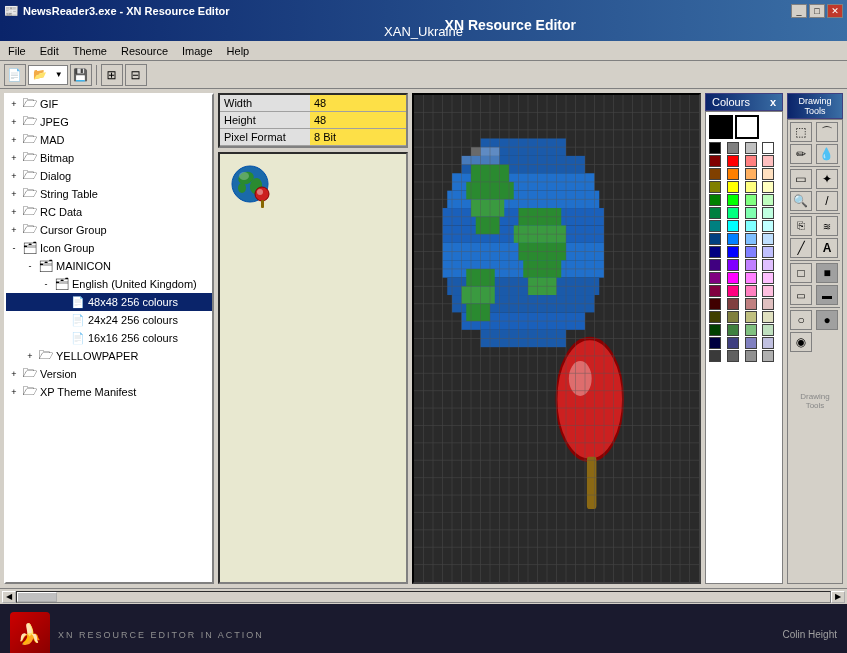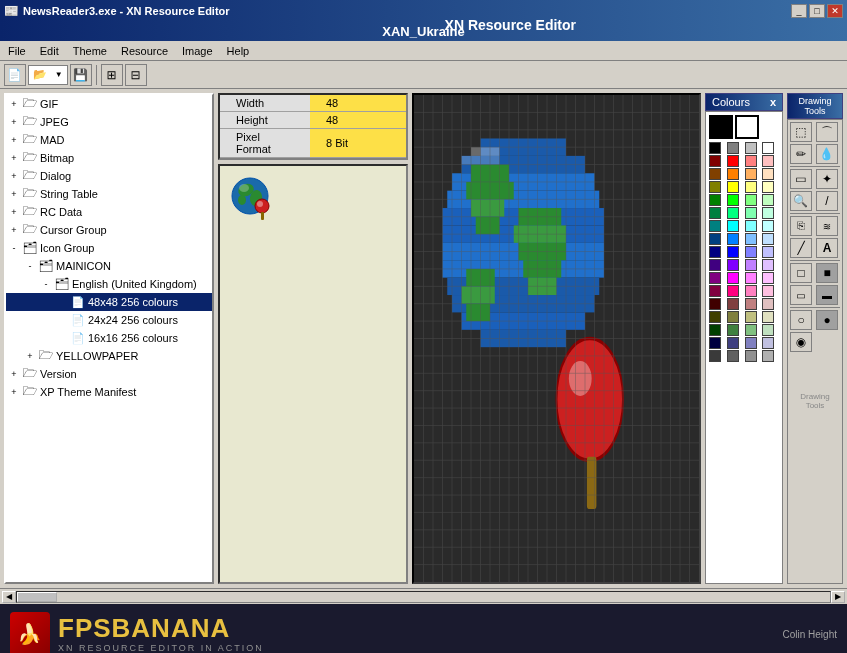--- a/index.html
+++ b/index.html
@@ -24,21 +24,21 @@
       color: #000;
     }
     .tb-btn.close { background: #c0392b; color: white; }
 
     
     .app-subtitle {
       background: linear-gradient(to right, #0a246a, #3a6ea5);
       color: white;
       text-align: center;
       font-size: 13px;
-      font-weight: bold;
+      font-weight: normal;
       padding: 2px 0;
     }
 
     
     .menu-bar {
       background: #d4d0c8;
       border-bottom: 1px solid #808080;
       display: flex;
       align-items: center;
       height: 20px;
@@ -101,21 +101,21 @@
       white-space: nowrap;
     }
     .tree-item.selected { background: #0a246a; color: white; }
     .tree-expand { width: 16px; height: 16px; display: flex; align-items: center; justify-content: center; font-size: 9px; }
     .tree-icon { width: 16px; height: 14px; margin-right: 2px; display: flex; align-items: center; justify-content: center; }
     .folder-icon { font-size: 12px; }
     .indent1 { padding-left: 16px; }
     .indent2 { padding-left: 32px; }
     .indent3 { padding-left: 48px; }
     .props-table { width: 100%; border-collapse: collapse; }
-    .props-table td { padding: 2px 16px; border-bottom: 1px solid #a0a0a0; }
+    .props-table td { padding: 2px 4px; border-bottom: 1px solid #a0a0a0; }
     .props-table td:first-child { background: #e0e0e0; width: 90px; color: #000; }
     .props-table td:last-child { background: #fde047; }
     .dt-btn {
       width: 22px; height: 20px;
       background: #d4d0c8;
       border: 1px solid #808080;
       display: flex; align-items: center; justify-content: center;
       cursor: pointer; font-size: 10px;
     }
 
@@ -586,18 +586,17 @@
   <div class="scroll-track">
     <div class="scroll-thumb"></div>
   </div>
   <div class="scroll-btn">▶</div>
 </div>
 
 <div class="footer">
   <div style="display:flex; align-items:center; gap:8px;">
     <div style="width:40px; height:44px; background:linear-gradient(135deg,#cc0000,#880000); border-radius:4px; display:flex; align-items:center; justify-content:center; color:white; font-size:20px; font-weight:bold;">🍌</div>
     <div>
-      <div style="color:#e8c040; font-size:26px; font-weight:900; font-family:'Arial Black',sans-serif; letter-spacing:1px; line-height:1;">FPSBANANA</div>
       <div style="color:#909090; font-size:9px; letter-spacing:2px; margin-top:2px;">XN RESOURCE EDITOR IN ACTION</div>
     </div>
   </div>
   <div style="margin-left:auto; color:#a0a0a0; font-size:10px;">Colin Height</div>
 </div>
 
 </body></html>

